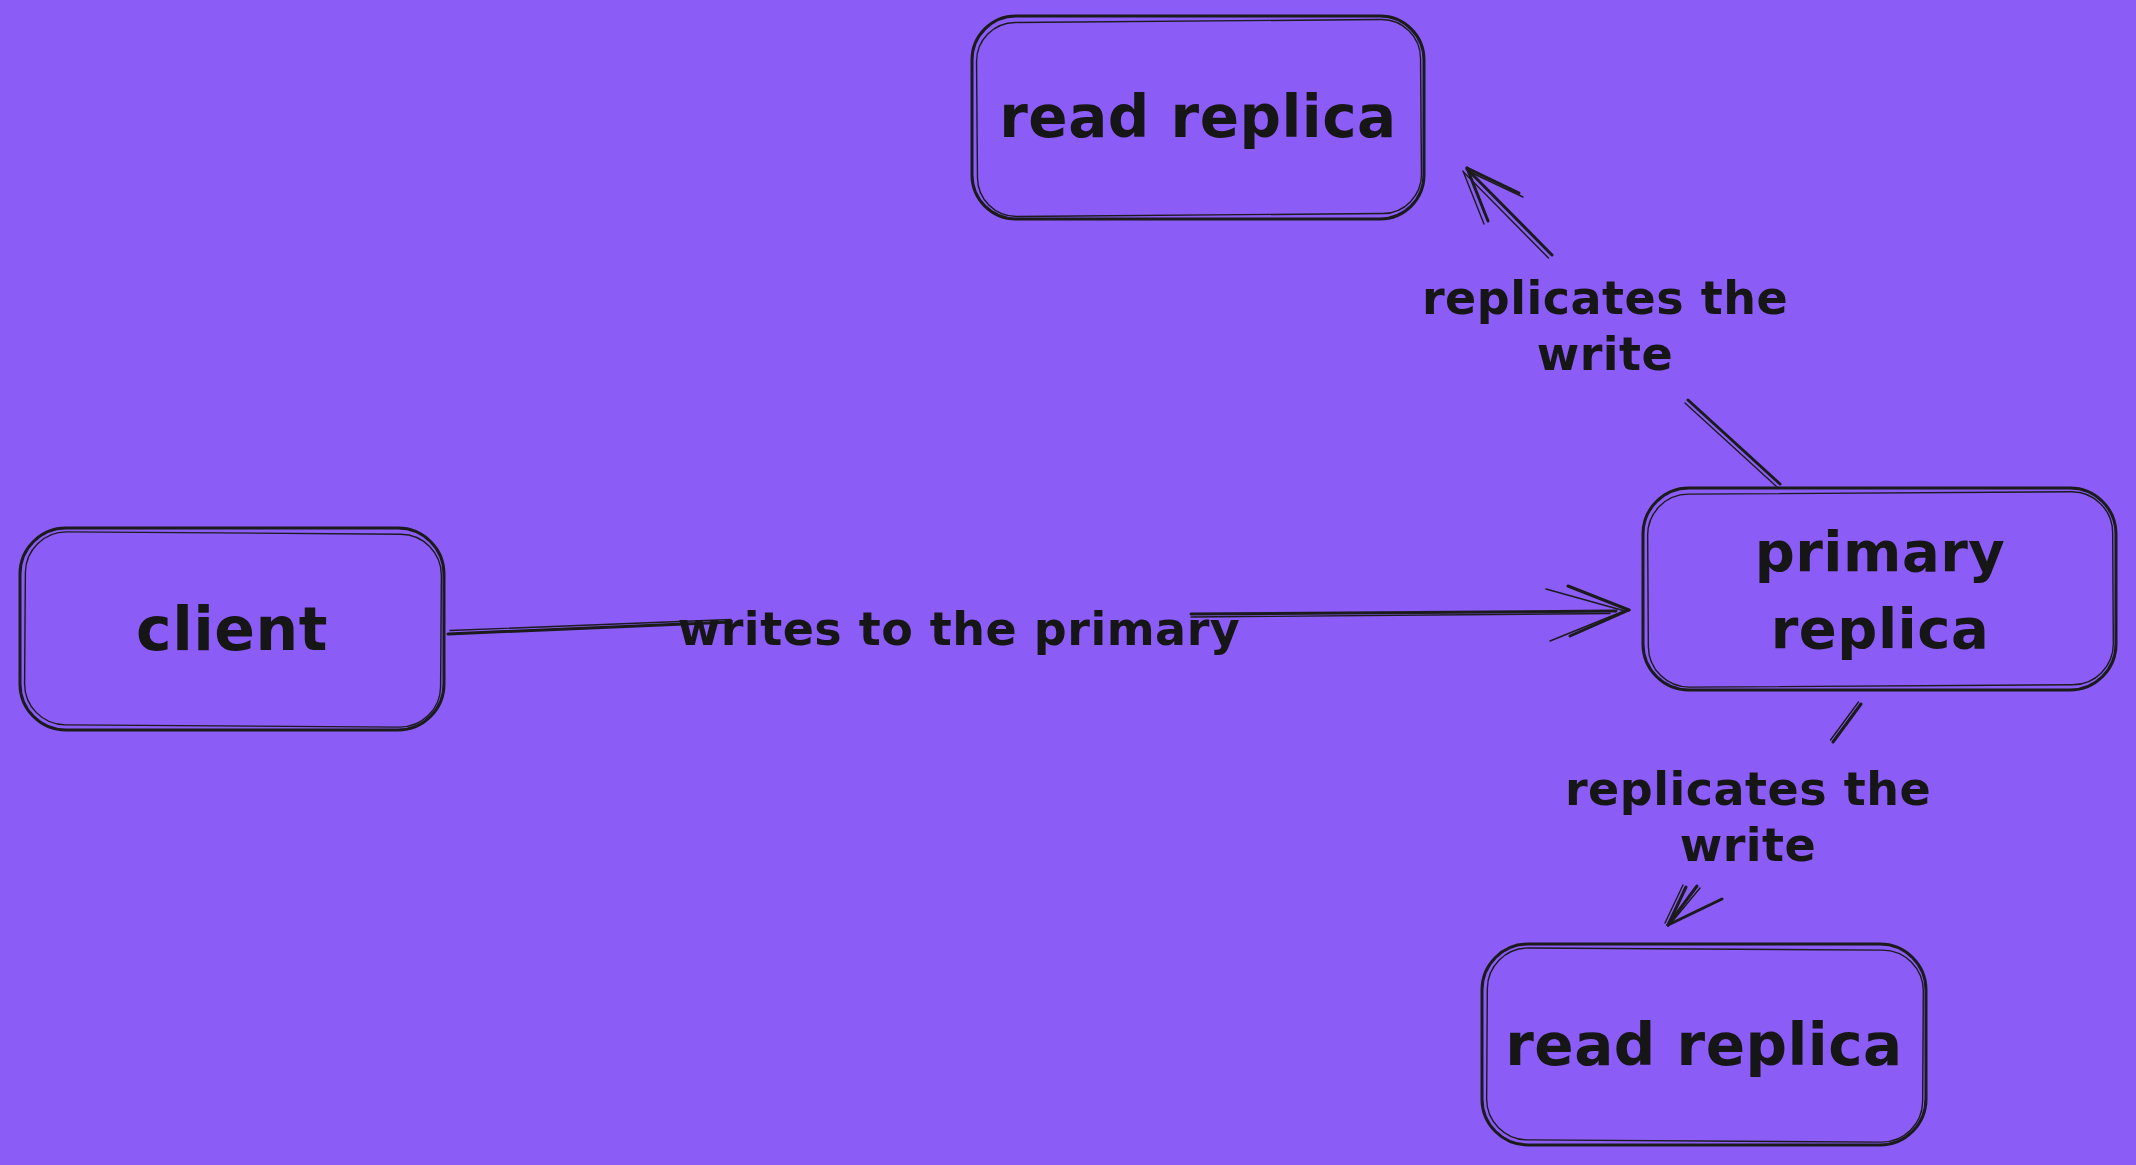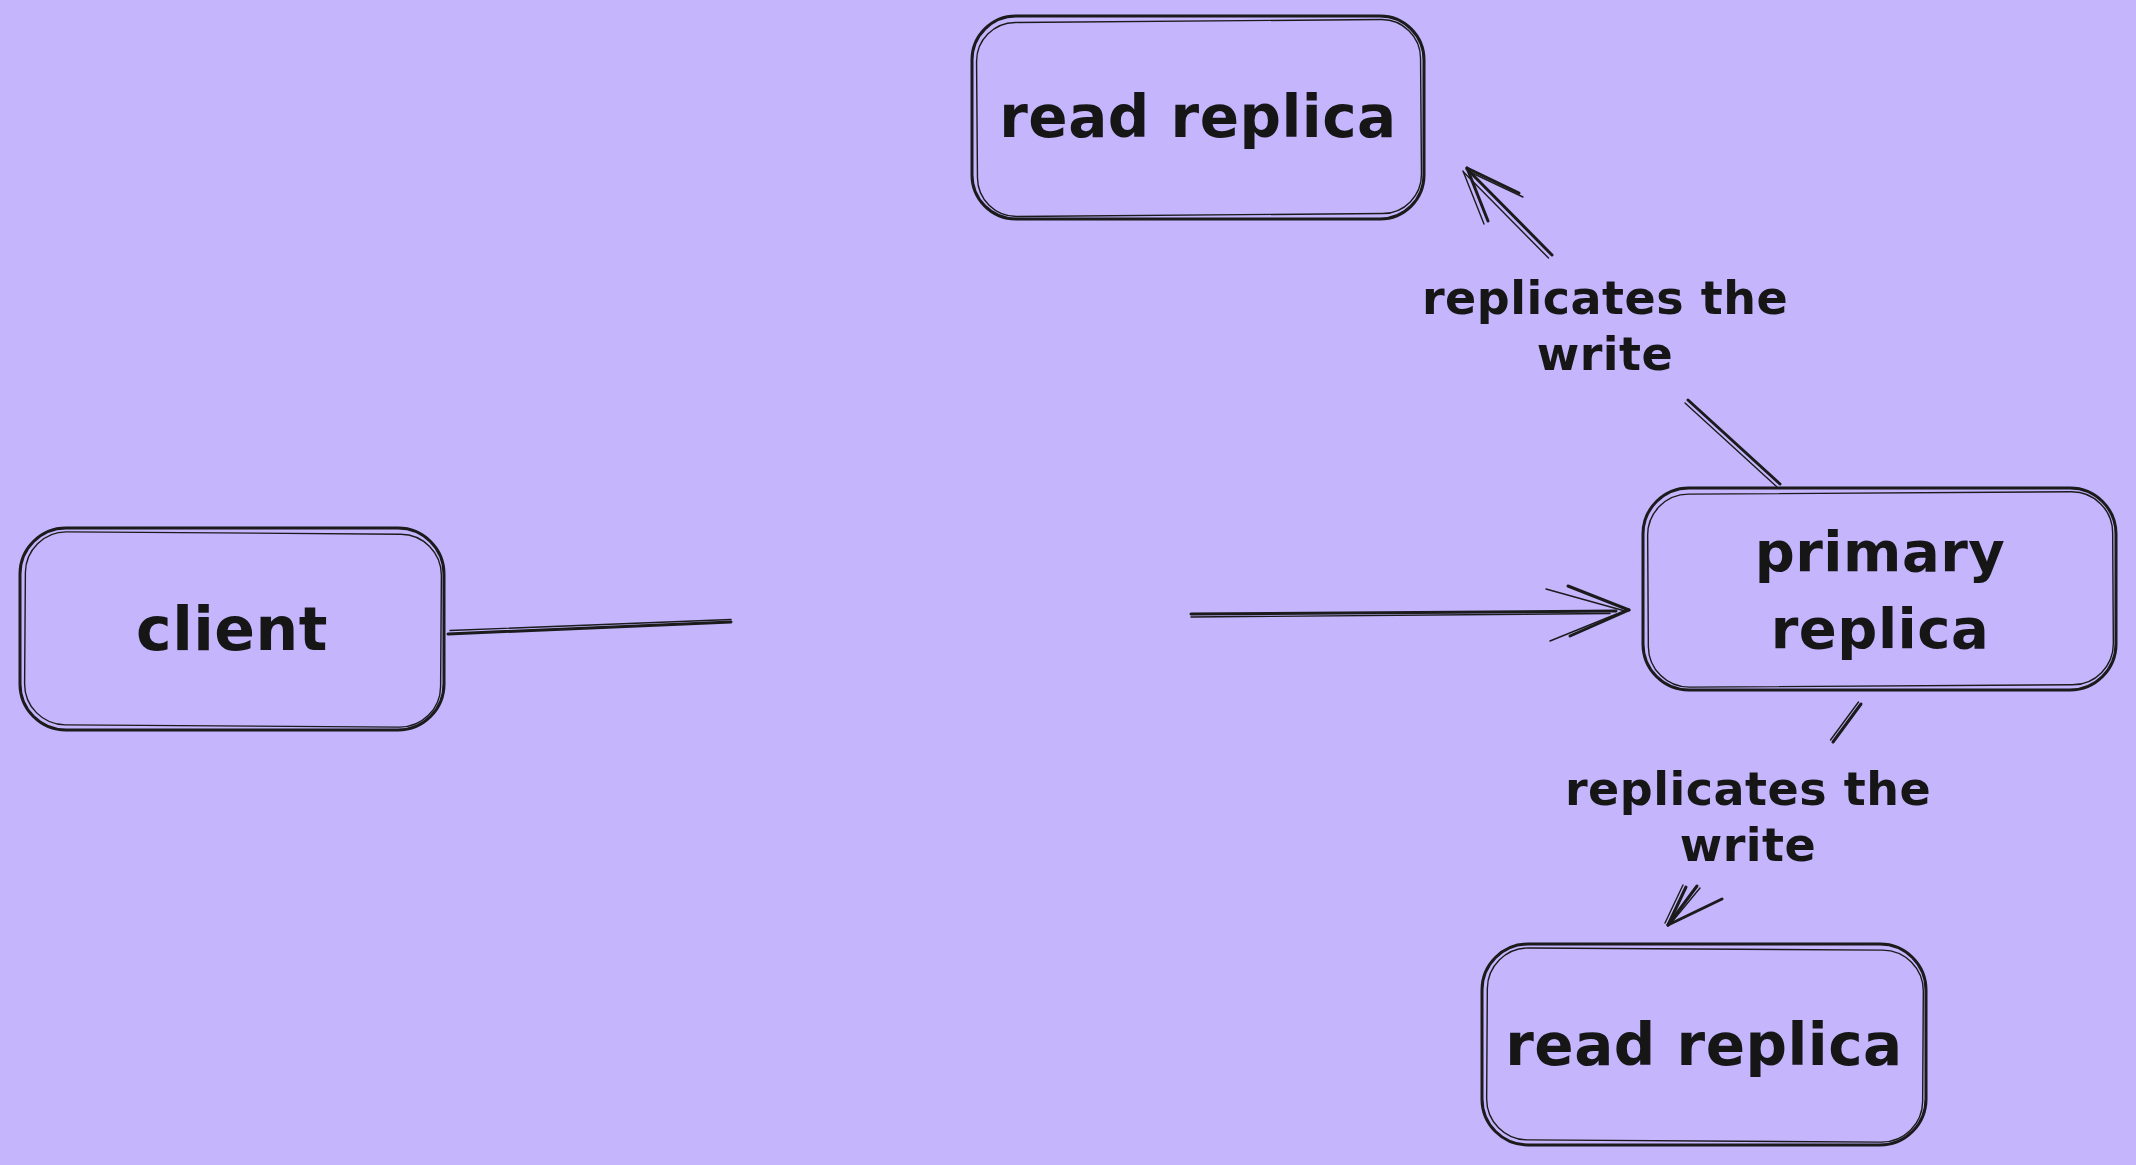--- a/index.html
+++ b/index.html
@@ -4,21 +4,21 @@
 <style>
   html, body {
     margin: 0;
     padding: 0;
     background: #ffffff;
   }
   .canvas {
     position: relative;
     width: 2136px;
     height: 1165px;
-    background: #c4b5fd;
+    background: #8b5cf6;
     overflow: hidden;
     font-family: "DejaVu Sans", sans-serif;
   }
   svg.wires {
     position: absolute;
     left: 0; top: 0;
     width: 2136px;
     height: 1165px;
   }
   .stroke-main {
@@ -126,20 +126,21 @@
 
   <div class="label node-label" style="left:1198px; top:117px;">read replica</div>
 
   <div class="label node-label" style="left:232px; top:629px; font-size:60px;">client</div>
 
   <div class="label node-label two-line" style="left:1880px; top:590px;">primary
 replica</div>
 
   <div class="label node-label" style="left:1704px; top:1045px;">read replica</div>
 
+  <div class="label edge-label" style="left:959px; top:629px;">writes to the primary</div>
 
   <div class="label edge-label" style="left:1605px; top:326px;">replicates the
 write</div>
 
   <div class="label edge-label" style="left:1748px; top:817px;">replicates the
 write</div>
 
 </div>
 
 </body></html>

